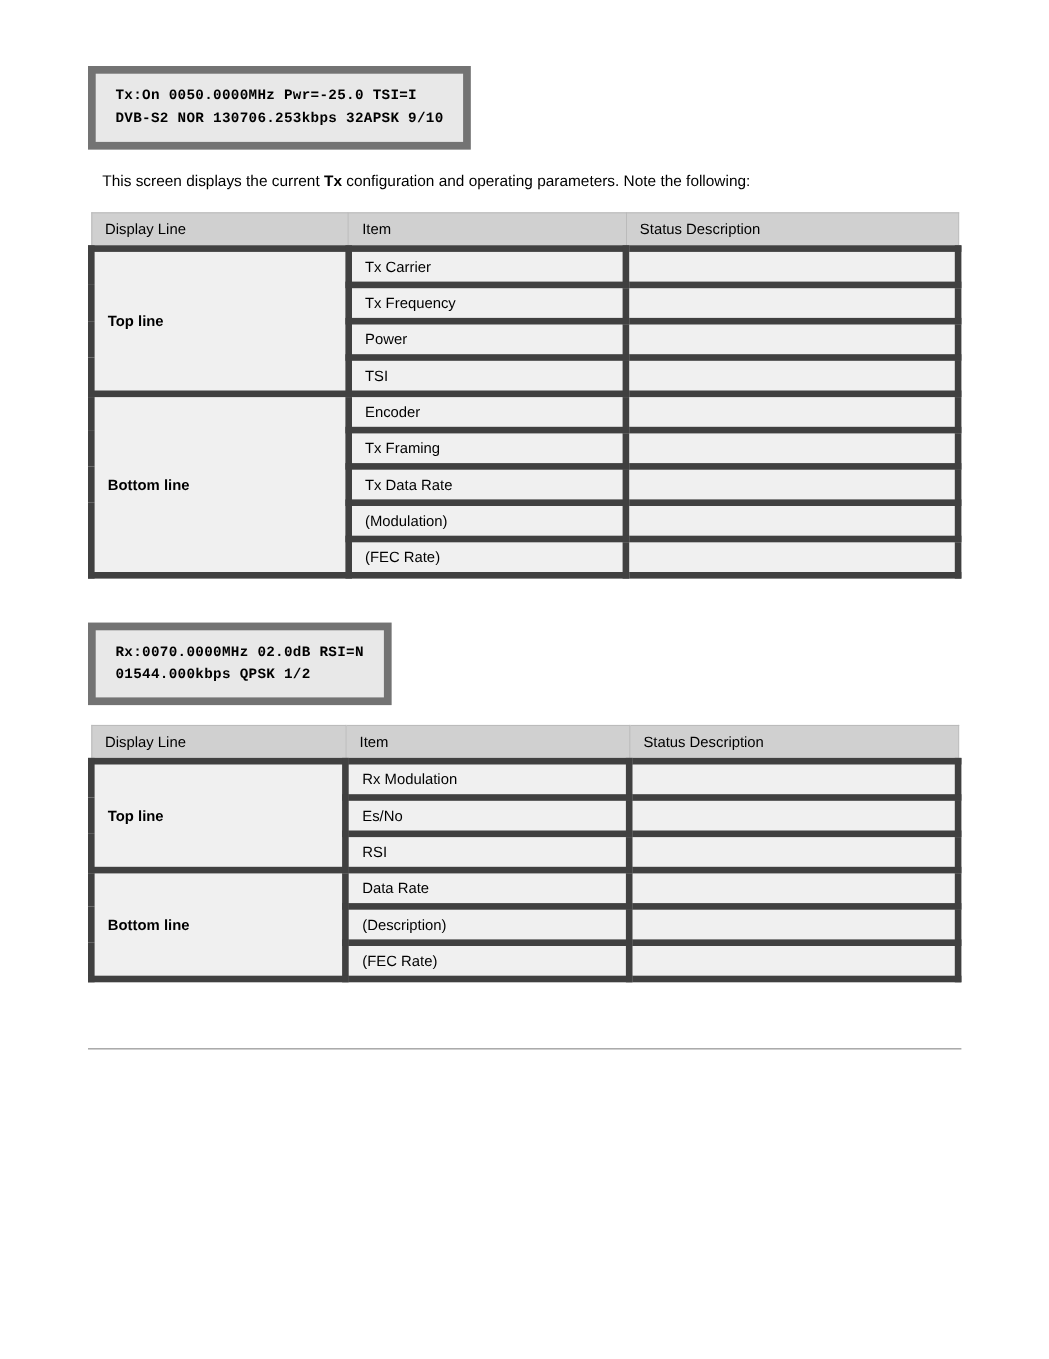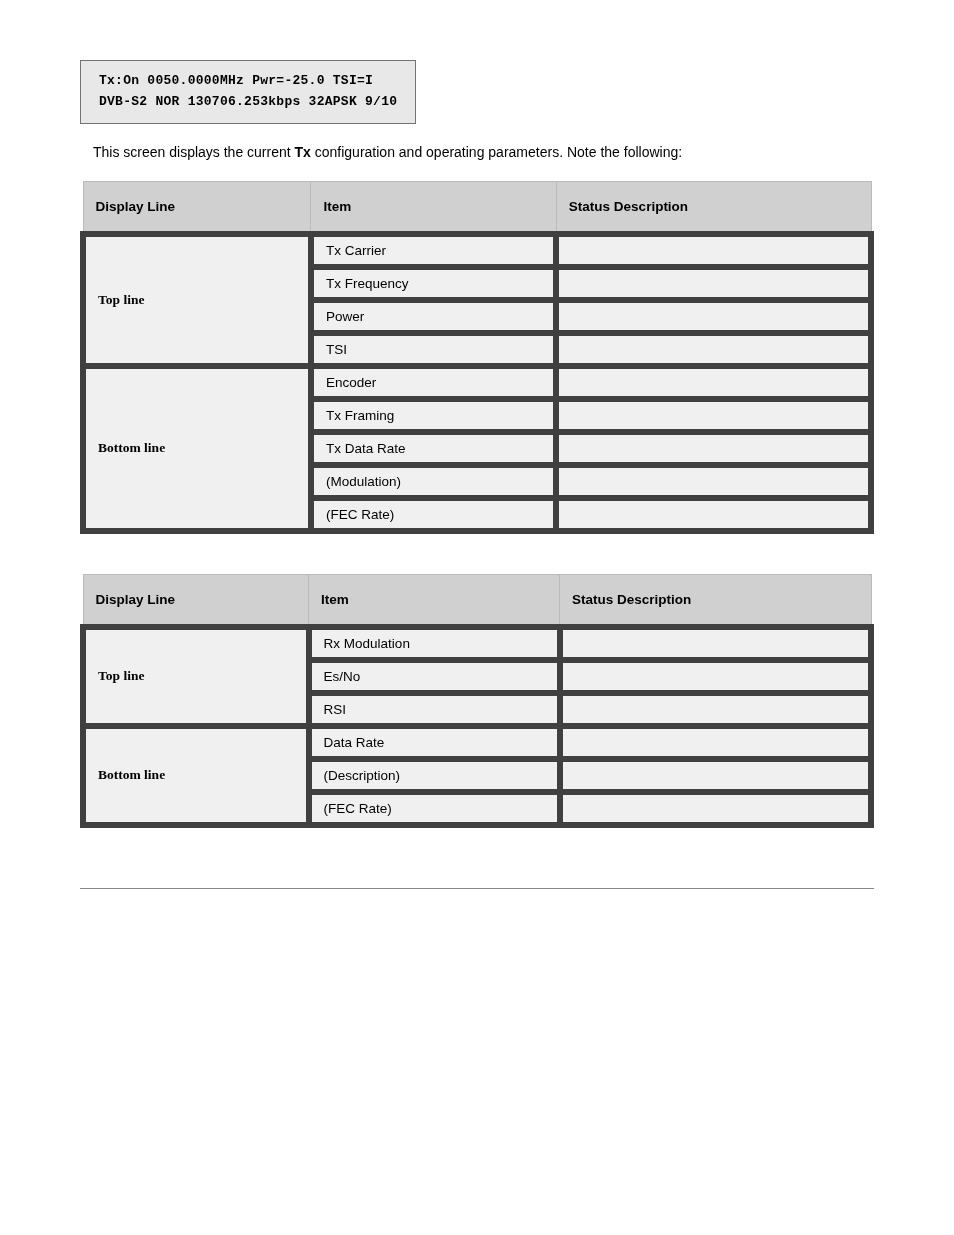--- a/index.html
+++ b/index.html
@@ -8,21 +8,21 @@
       font-family: Arial, Helvetica, sans-serif;
       font-size: 14px;
       color: #000;
       width: 954px;
       min-height: 1235px;
       padding: 60px 80px 40px 80px;
     }
 
     .code-box {
       background: #e8e8e8;
-      border: 1px solid #737373;
+      border: 7px solid #737373;
       font-family: 'Courier New', Courier, monospace;
       font-size: 13px;
       font-weight: bold;
       padding: 10px 18px;
       display: inline-block;
       margin-bottom: 18px;
       line-height: 1.6;
       letter-spacing: 0.02em;
     }
 
@@ -43,39 +43,38 @@
       margin-bottom: 40px;
       font-size: 13.5px;
     }
 
     table thead tr {
       background: #d0d0d0;
     }
 
     table thead th {
       text-align: left;
-      padding: 17px 12px;
-      font-weight: bold;
+      padding: 7px 12px;
+      font-weight: normal;
       border: 1px solid #bbb;
     }
 
     table tbody tr {
       background: #f0f0f0;
     }
 
     table tbody td {
       padding: 6px 12px;
       border: 6px solid #404040;
       vertical-align: middle;
     }
 
     .display-line-cell {
       font-weight: bold;
       vertical-align: middle;
-      font-family: Liberation Serif, serif;
     }
 
     .section {
       margin-bottom: 40px;
     }
 
     .hr-bottom {
       border: none;
       border-top: 1px solid #888;
       margin-top: 60px;
@@ -140,20 +139,24 @@
       </tr>
       <tr>
         <td>(FEC Rate)</td>
         <td></td>
       </tr>
     </tbody>
   </table>
 </div>
 
 <div class="section">
+  <div class="code-box">
+    <div>Rx:0070.0000MHz 02.0dB            RSI=N</div>
+    <div>01544.000kbps                   QPSK 1/2</div>
+  </div>
 
   <table>
     <thead>
       <tr>
         <th>Display Line</th>
         <th>Item</th>
         <th>Status Description</th>
       </tr>
     </thead>
     <tbody>

